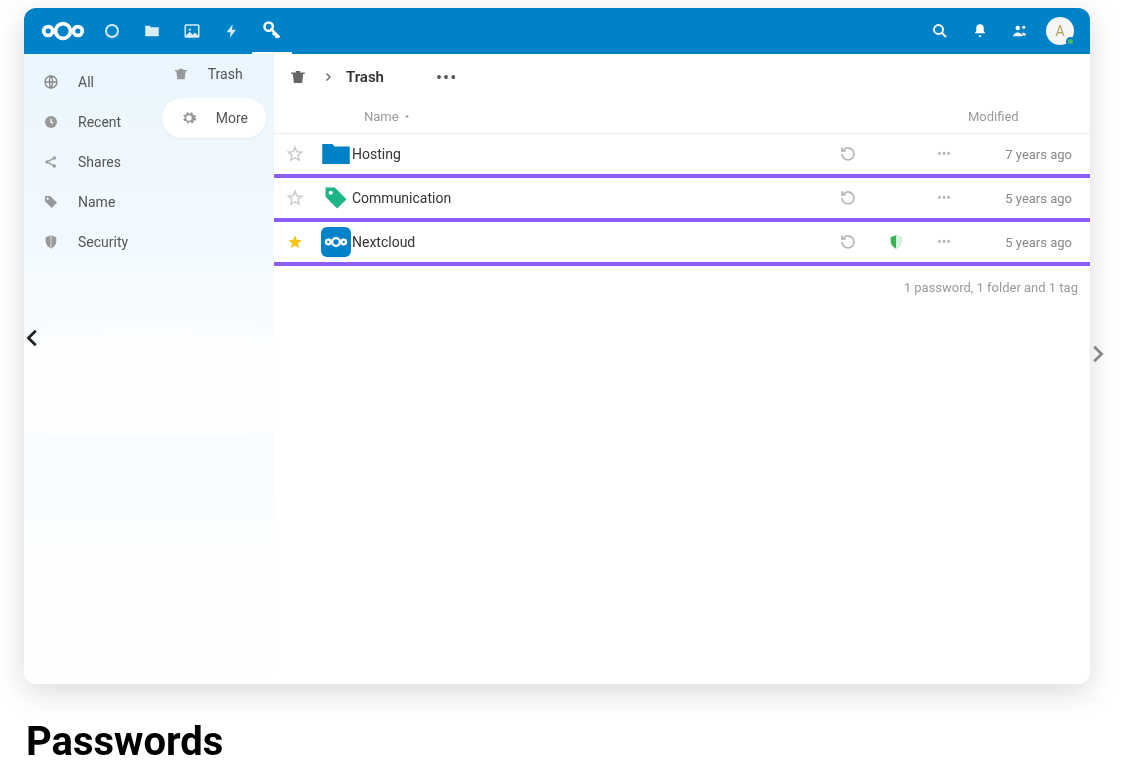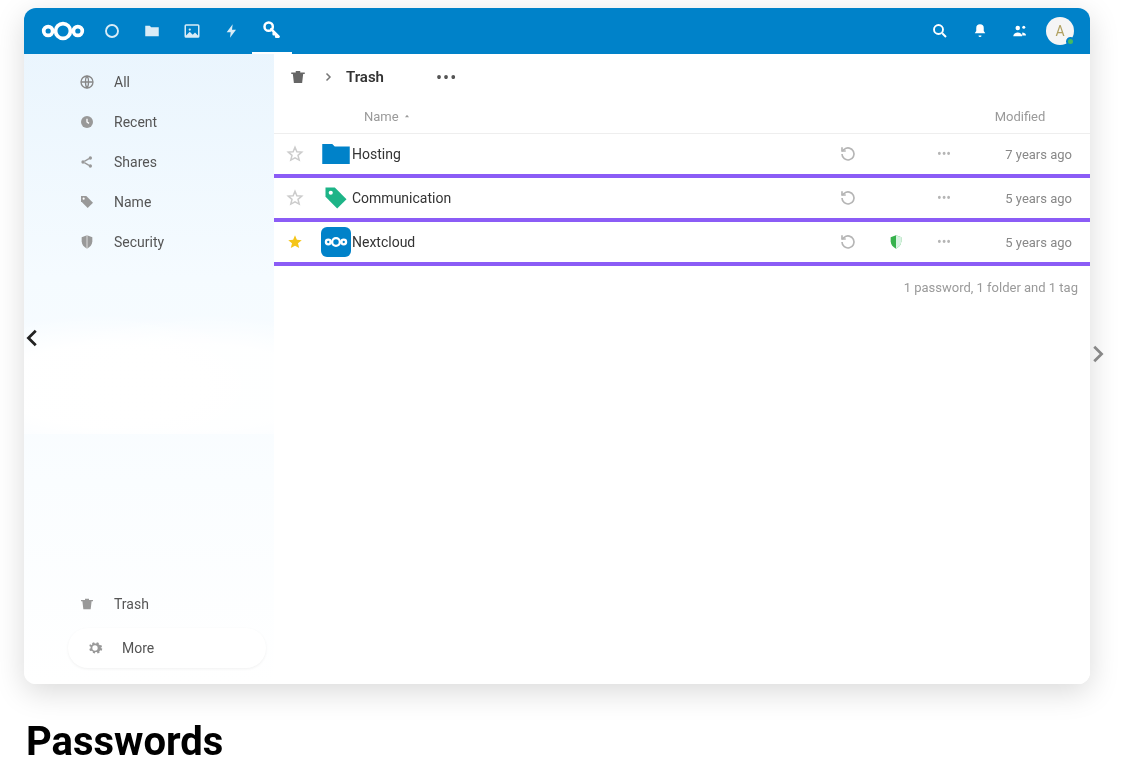--- a/index.html
+++ b/index.html
@@ -9,42 +9,42 @@
   .logo { width:58px; display:flex; align-items:center; justify-content:center; }
   .app-icons { display:flex; align-items:center; gap:0; }
   .app-icon { width:40px; height:46px; display:flex; align-items:center; justify-content:center; cursor:pointer; opacity:0.85; }
   .app-icon.active { border-bottom:2px solid #fff; opacity:1; }
   .top-spacer { flex:1; }
   .top-right-icon { width:40px; height:46px; display:flex; align-items:center; justify-content:center; cursor:pointer; }
   .avatar { width:28px; height:28px; border-radius:50%; background:#f5f5f5; display:flex; align-items:center; justify-content:center; color:#b0a060; font-size:14px; position:relative; }
   .avatar .dot { position:absolute; bottom:-1px; right:-1px; width:9px; height:9px; background:#46ba61; border:2px solid #0082c9; border-radius:50%; }
 
   .body-area { display:flex; height:calc(100% - 46px); position:relative; }
-  .sidebar { width:250px; background:transparent; display:flex; flex-direction:column; position:relative;padding-left:36px; }
+  .sidebar { width:250px; background:transparent; display:flex; flex-direction:row; position:relative; }
   .side-list { flex:1; padding-top:8px; }
   .side-item { display:flex; align-items:center; height:40px; padding:0 18px; color:#555; cursor:pointer; font-size:14px; gap:18px; }
   .side-item .ic { width:18px; height:18px; display:flex; align-items:center; justify-content:center; color:#888; }
   .side-bottom { padding-bottom:8px; }
   .side-item.more { background:#fff; border-radius:24px; margin:4px 8px 8px 8px; box-shadow:0 1px 3px rgba(0,0,0,0.06); }
 
   .main { flex:1; background:#fff; display:flex; flex-direction:column; border-top-left-radius:0; }
   .crumbs { height:46px; display:flex; align-items:center; padding:0 12px; gap:12px; color:#444; }
   .crumb-icon { width:24px; height:24px; display:flex; align-items:center; justify-content:center; color:#666; cursor:pointer; }
   .crumb-sep { color:#777; }
   .crumb-title { font-weight:600; color:#333; font-size:15px; }
   .dots-btn { margin-left:40px; color:#555; cursor:pointer; font-size:18px; letter-spacing:1px; }
 
   .table-header { display:flex; align-items:center; height:34px; padding:0 12px; font-size:13px; color:#9a9a9a; border-bottom:1px solid #eee; }
   .col-star { width:34px; }
   .col-icon { width:44px; }
   .col-name { flex:1; padding-left:0; display:flex; align-items:center; gap:4px; }
   .col-act1 { width:48px; display:flex; justify-content:center; }
   .col-act2 { width:48px; display:flex; justify-content:center; }
   .col-act3 { width:48px; display:flex; justify-content:center; }
-  .col-mod { width:110px; text-align:center; padding-right:6px; }
+  .col-mod { width:110px; text-align:left; padding-right:6px; }
 
   .row { display:flex; align-items:center; height:44px; padding:0 12px; border-bottom:4px solid #8b5cf6; font-size:14px; color:#333; }
   .row .star { color:#ccc; cursor:pointer; }
   .row .star.fav { color:#f5c518; }
   .row .thumb { width:32px; height:32px; display:flex; align-items:center; justify-content:center; }
   .row .name { flex:1; }
   .row .mod { color:#888; font-size:13px; width:110px; text-align:right; padding-right:6px; }
   .row .act { color:#b5b5b5; cursor:pointer; }
   .row .shield-ok { color:#37b24d; }
 

